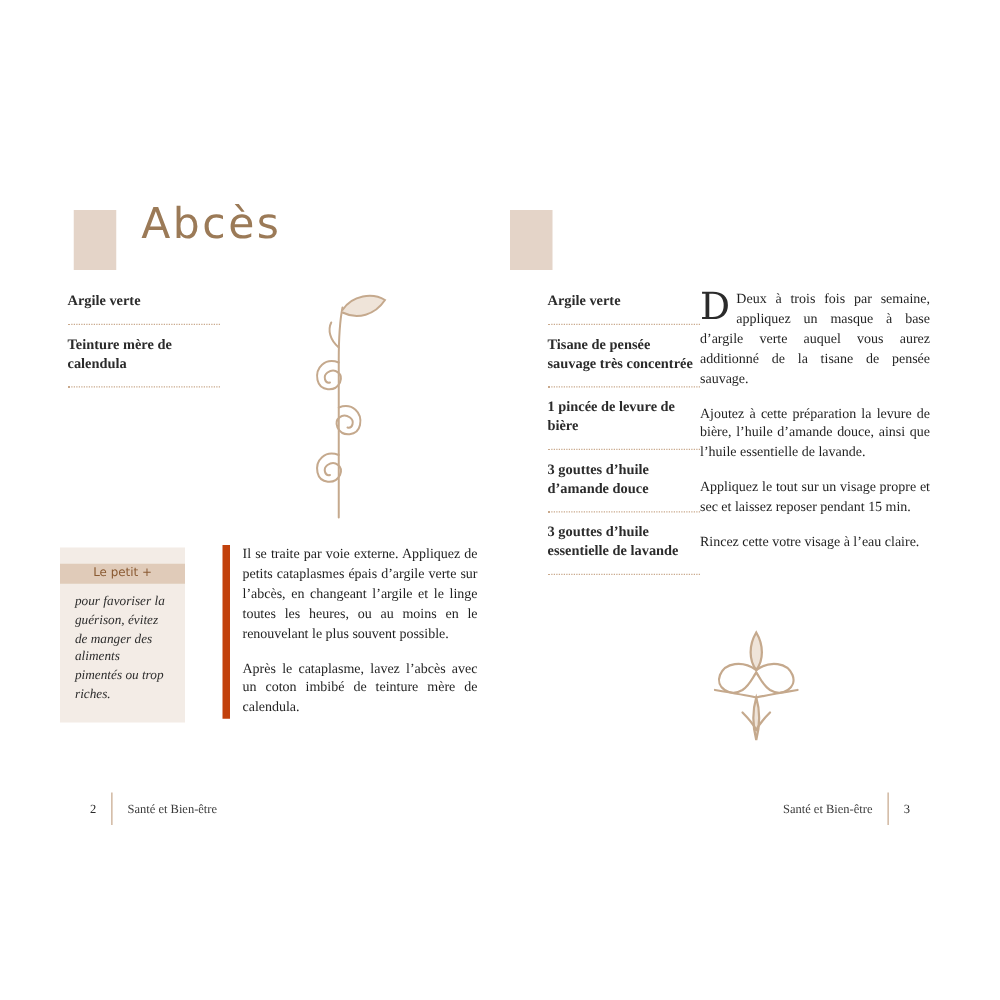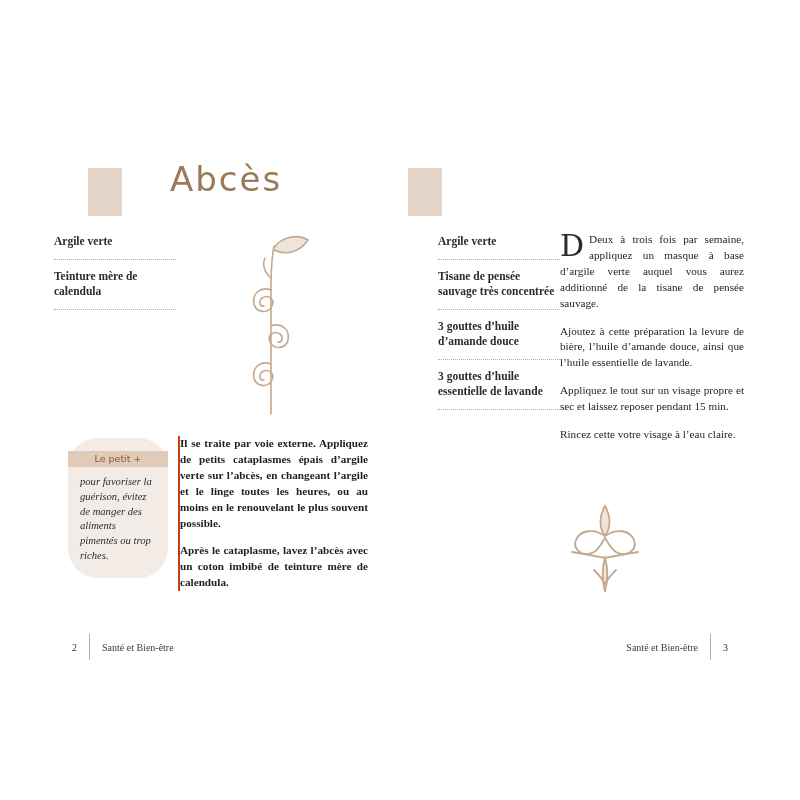--- a/index.html
+++ b/index.html
@@ -67,22 +67,22 @@
   .body-col {
     position: absolute;
     font-size: 11.2px;
     line-height: 1.42;
     text-align: justify;
     color: #1f1f1f;
   }
   .body-col p { margin: 0 0 12px 0; }
   .body-col p:last-child { margin-bottom: 0; }
   .rule-left {
-    border-left: 2px solid #c2410c;
-    font-weight: bold;
+    border-left: 6px solid #c2410c;
+    padding-left: 10px;
   }
   .dropcap {
     float: left;
     font-family: "DejaVu Serif", serif;
     font-size: 30px;
     line-height: 0.82;
     padding: 2px 5px 0 0;
     color: #2b2b2b;
   }
   
@@ -135,42 +135,42 @@
   
   .ornament { position: absolute; }
 </style>
 </head>
 <body>
 
 <div class="spread">
 
   <div class="page">
 
-    <div class="chapter-head" style="left:88px; top:162px;gap:28px;">
+    <div class="chapter-head" style="left:59px; top:162px;">
       <div class="head-swatch"></div>
       <div class="chapter-title">Abcès</div>
     </div>
 
     <div class="ingredients" style="left:54px; top:232px;">
       <div class="ingredient">Argile verte</div>
       <div class="ingredient">Teinture mère de calendula</div>
     </div>
 
     <div class="ornament" style="left:216px; top:218px;">
       <svg width="110" height="200" viewBox="0 0 110 200" fill="none" stroke="#c5a98d" stroke-width="1.6" stroke-linecap="round">
         <path d="M55 196 C55 150 55 110 55 70 C55 50 56 38 58 28"></path>
         <path d="M58 30 C66 18 82 16 92 22 C84 34 70 38 58 32" fill="#efe4d9" stroke="#c5a98d"></path>
         <path d="M55 72 C44 68 36 76 38 86 C40 95 52 96 56 88 C59 81 52 76 46 80 C42 83 44 89 48 88"></path>
         <path d="M55 108 C66 104 74 112 72 122 C70 131 58 132 54 124 C51 117 58 112 64 116 C68 119 66 125 62 124"></path>
         <path d="M55 146 C44 142 36 150 38 160 C40 169 52 170 56 162 C59 155 52 150 46 154 C42 157 44 163 48 162"></path>
         <path d="M55 60 C48 54 46 46 49 40"></path>
       </svg>
     </div>
 
-    <div class="tip-box" style="left:68px; top:438px;border-radius:30px;">
+    <div class="tip-box" style="left:48px; top:438px;">
       <div class="tip-label">Le petit +</div>
       <div class="tip-text">pour favoriser la guérison, évitez de manger des aliments pimentés ou trop riches.</div>
     </div>
 
     <div class="body-col rule-left" style="left:178px; top:436px; width:188px;">
       <p>Il se traite par voie externe. Appliquez de petits cataplasmes épais d’argile verte sur l’abcès, en changeant l’argile et le linge toutes les heures, ou au moins en le renouvelant le plus souvent possible.</p>
       <p>Après le cataplasme, lavez l’abcès avec un coton imbibé de teinture mère de calendula.</p>
     </div>
 
     <div class="footer footer-left">
@@ -182,20 +182,21 @@
 
   <div class="page">
 
     <div class="chapter-head" style="left:8px; top:162px;">
       <div class="head-swatch"></div>
     </div>
 
     <div class="ingredients" style="left:38px; top:232px;">
       <div class="ingredient">Argile verte</div>
       <div class="ingredient">Tisane de pensée sauvage très concentrée</div>
+      <div class="ingredient">1 pincée de levure de bière</div>
       <div class="ingredient">3 gouttes d’huile d’amande douce</div>
       <div class="ingredient">3 gouttes d’huile essentielle de lavande</div>
     </div>
 
     <div class="body-col" style="left:160px; top:232px; width:184px;">
       <p>
         <span class="dropcap">D</span><span>Deux à trois fois par semaine, appliquez un masque à base d’argile verte auquel vous aurez additionné de la tisane de pensée sauvage.</span>
       </p>
       <p>Ajoutez à cette préparation la levure de bière, l’huile d’amande douce, ainsi que l’huile essentielle de lavande.</p>
       <p>Appliquez le tout sur un visage propre et sec et laissez reposer pendant 15 min.</p>

